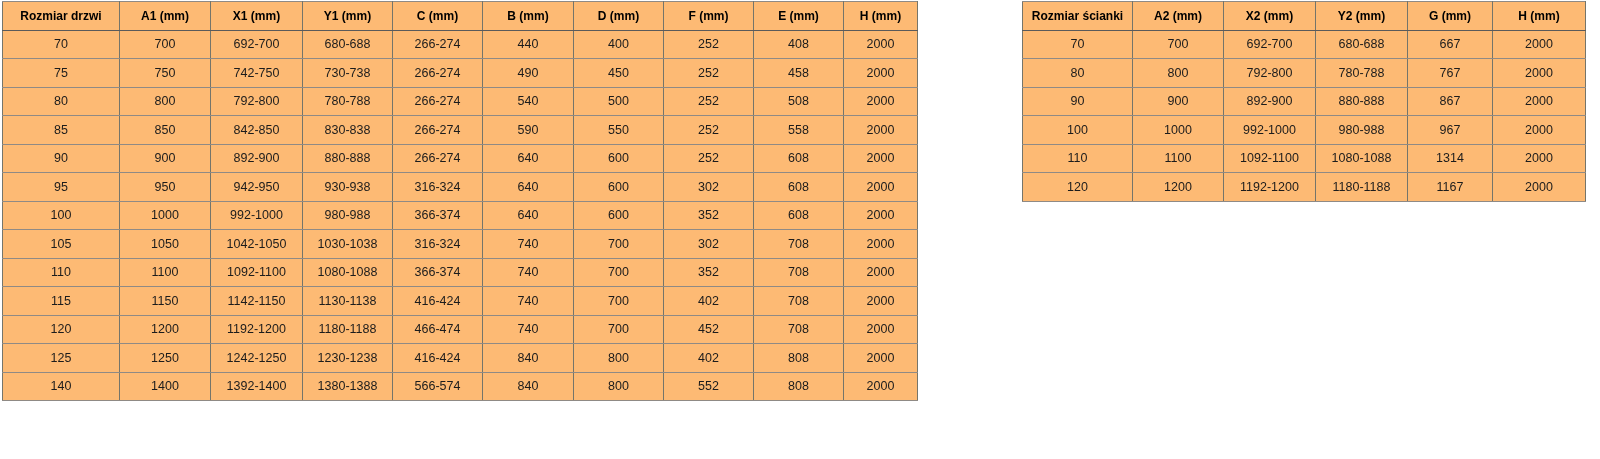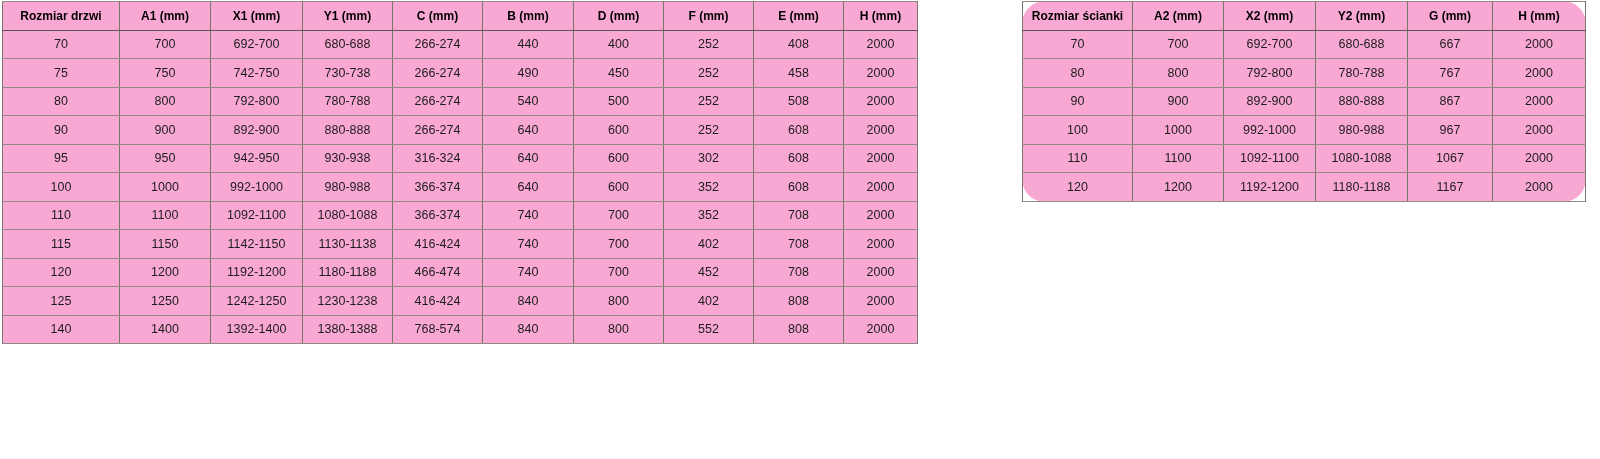--- a/index.html
+++ b/index.html
@@ -12,21 +12,21 @@
     width: 1600px;
     height: 459px;
     background: #ffffff;
     font-family: "Liberation Sans", sans-serif;
     color: #1c1c1c;
   }
   table.spec-table {
     position: absolute;
     border-collapse: collapse;
     table-layout: fixed;
-    background: #f9a8d4;
+    background: #fdba74;
     border: 1px solid #4f4f4f;
   }
   table.spec-table th,
   table.spec-table td {
     border-left: 1px solid #75756a;
     border-right: 1px solid #75756a;
     border-top: 1px solid #8f8a85;
     border-bottom: 1px solid #8f8a85;
     text-align: center;
     vertical-align: middle;
@@ -41,21 +41,21 @@
     border-bottom: 1px solid #5a5a5a;
   }
   table.spec-table td {
     font-size: 12.5px;
     font-weight: normal;
   }
   table.spec-table tr {
     height: 28.5px;
   }
   #doors-table { left: 2px;    top: 1px; width: 915px; }
-  #walls-table { left: 1022px; top: 1px; width: 563px; border-radius: 23px; }
+  #walls-table { left: 1022px; top: 1px; width: 563px; }
 </style>
 </head>
 <body>
 
 <div class="canvas">
 
   <table class="spec-table" id="doors-table">
     <colgroup>
       <col style="width:117px">
         <col style="width:91px">
@@ -113,20 +113,32 @@
           <td>792-800</td>
           <td>780-788</td>
           <td>266-274</td>
           <td>540</td>
           <td>500</td>
           <td>252</td>
           <td>508</td>
           <td>2000</td>
         </tr>
         <tr>
+          <td>85</td>
+          <td>850</td>
+          <td>842-850</td>
+          <td>830-838</td>
+          <td>266-274</td>
+          <td>590</td>
+          <td>550</td>
+          <td>252</td>
+          <td>558</td>
+          <td>2000</td>
+        </tr>
+        <tr>
           <td>90</td>
           <td>900</td>
           <td>892-900</td>
           <td>880-888</td>
           <td>266-274</td>
           <td>640</td>
           <td>600</td>
           <td>252</td>
           <td>608</td>
           <td>2000</td>
@@ -149,20 +161,32 @@
           <td>992-1000</td>
           <td>980-988</td>
           <td>366-374</td>
           <td>640</td>
           <td>600</td>
           <td>352</td>
           <td>608</td>
           <td>2000</td>
         </tr>
         <tr>
+          <td>105</td>
+          <td>1050</td>
+          <td>1042-1050</td>
+          <td>1030-1038</td>
+          <td>316-324</td>
+          <td>740</td>
+          <td>700</td>
+          <td>302</td>
+          <td>708</td>
+          <td>2000</td>
+        </tr>
+        <tr>
           <td>110</td>
           <td>1100</td>
           <td>1092-1100</td>
           <td>1080-1088</td>
           <td>366-374</td>
           <td>740</td>
           <td>700</td>
           <td>352</td>
           <td>708</td>
           <td>2000</td>
@@ -201,21 +225,21 @@
           <td>800</td>
           <td>402</td>
           <td>808</td>
           <td>2000</td>
         </tr>
         <tr>
           <td>140</td>
           <td>1400</td>
           <td>1392-1400</td>
           <td>1380-1388</td>
-          <td>768-574</td>
+          <td>566-574</td>
           <td>840</td>
           <td>800</td>
           <td>552</td>
           <td>808</td>
           <td>2000</td>
         </tr>
       </tbody>
     </table>
 
   <table class="spec-table" id="walls-table">
@@ -268,21 +292,21 @@
           <td>992-1000</td>
           <td>980-988</td>
           <td>967</td>
           <td>2000</td>
         </tr>
         <tr>
           <td>110</td>
           <td>1100</td>
           <td>1092-1100</td>
           <td>1080-1088</td>
-          <td>1067</td>
+          <td>1314</td>
           <td>2000</td>
         </tr>
         <tr>
           <td>120</td>
           <td>1200</td>
           <td>1192-1200</td>
           <td>1180-1188</td>
           <td>1167</td>
           <td>2000</td>
         </tr>

